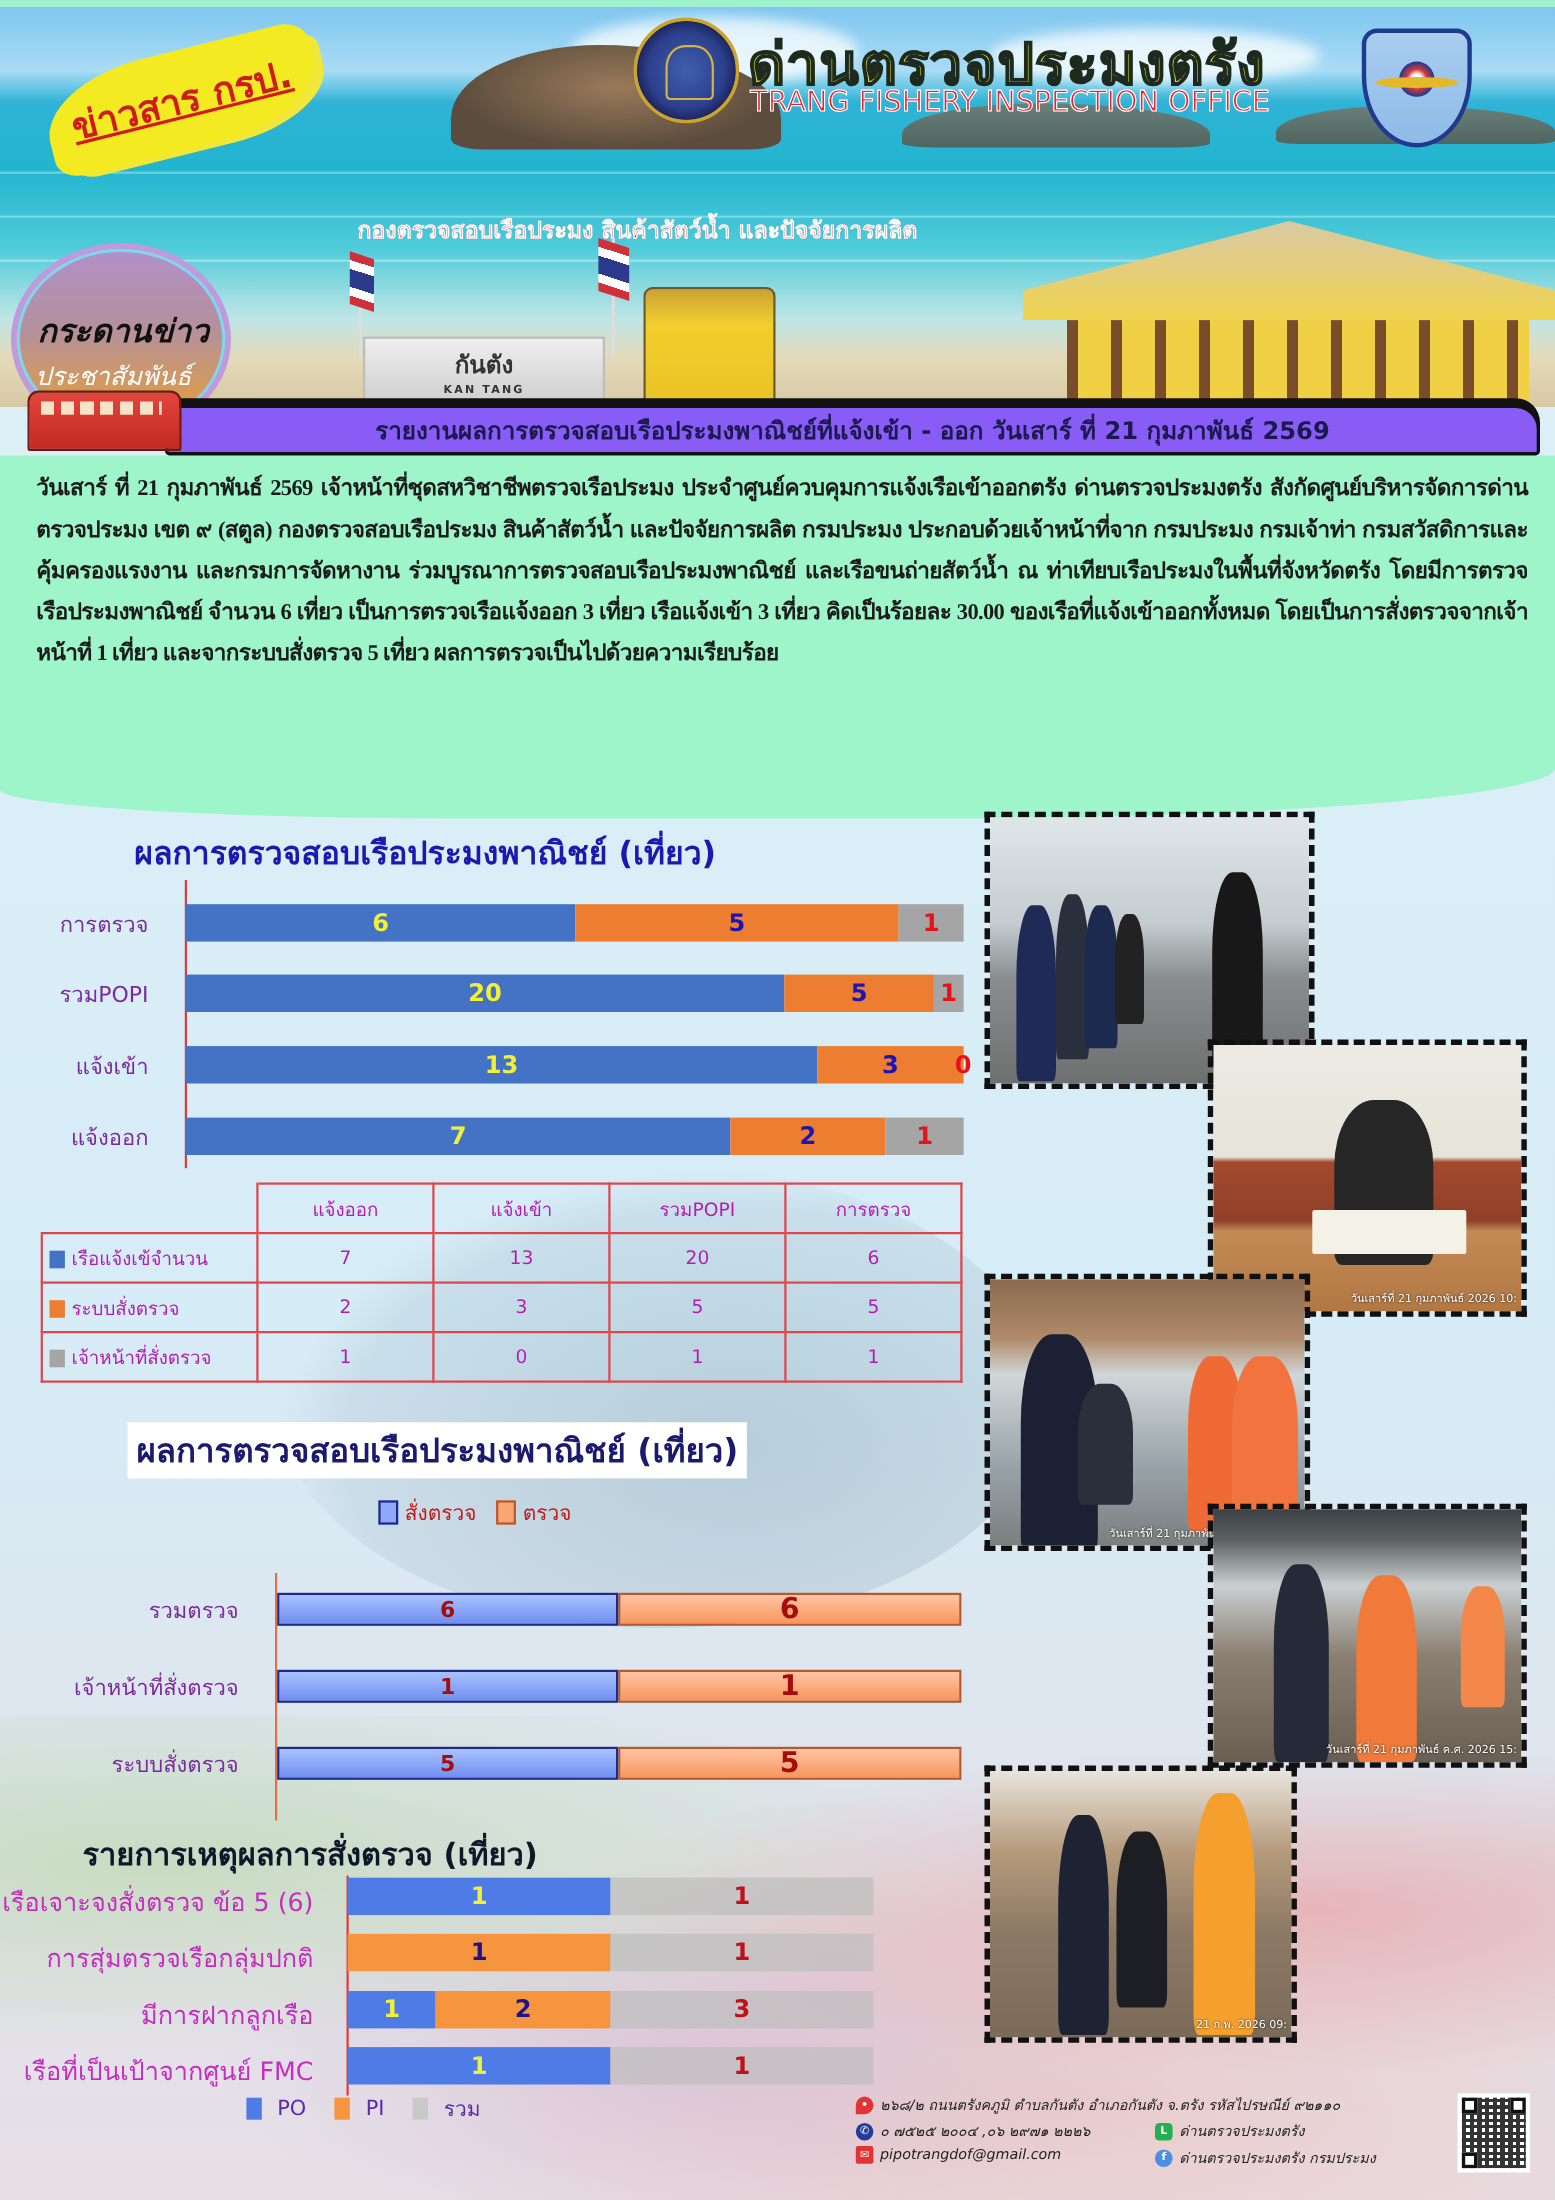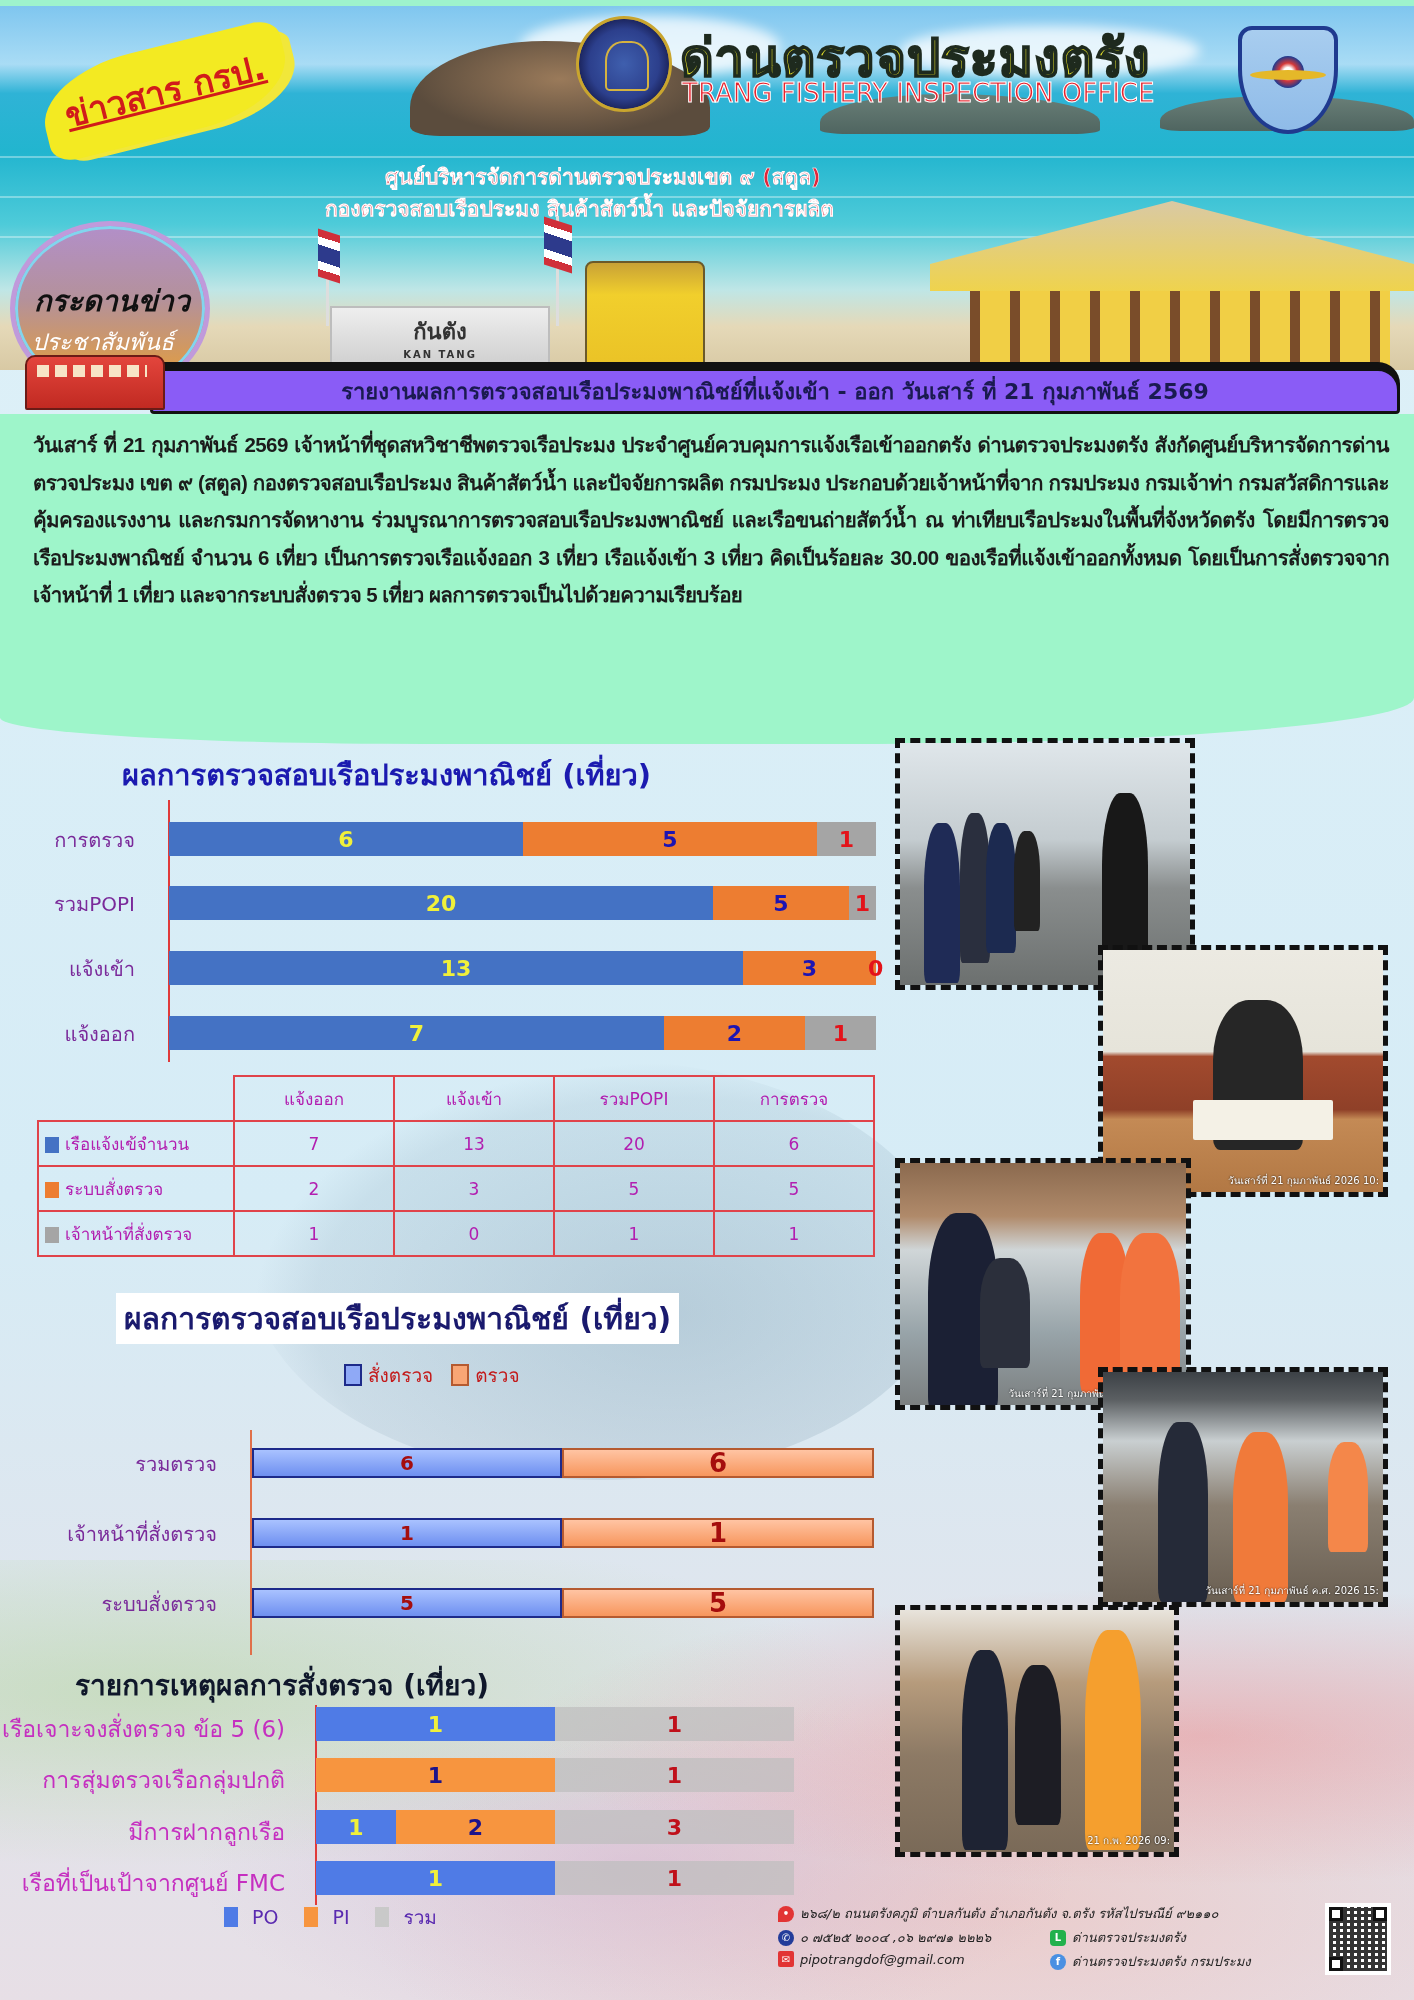--- a/index.html
+++ b/index.html
@@ -129,21 +129,21 @@
   }
   
   .green-band {
     position: absolute; left: 0; top: 414px; width: 1414px; height: 330px;
     background: #9ef5ca;
     border-radius: 0 0 40% 30% / 0 0 14% 8%;
   }
   .paragraph {
     position: absolute; left: 33px; top: 426px; width: 1356px;
     font-size: 20.5px; line-height: 37.5px; color: #1b1b1b; font-weight: bold;
-    text-align: justify; font-family: Liberation Sans, sans-serif;
+    text-align: justify; font-family: Liberation Serif, serif;
     letter-spacing: -0.6px;
   }
   
   .whale {
     position: absolute; left: 250px; top: 1060px; width: 700px; height: 420px;
     background: radial-gradient(ellipse at 60% 60%, rgba(120,150,170,0.35), rgba(120,150,170,0.15) 60%, transparent 70%);
     border-radius: 50%;
   }
   .coral {
     position: absolute; left: 0; top: 1560px; width: 1414px; height: 440px;
@@ -253,21 +253,20 @@
 
   <div class="tag-badge">
     <span>ข่าวสาร กรป.</span>
   </div>
 
   <div class="logo-left"></div>
   <div class="title-th">ด่านตรวจประมงตรัง</div>
   <div class="title-en">TRANG FISHERY INSPECTION OFFICE</div>
   <div class="logo-right"></div>
 
-  <div class="sub1">ศูนย์บริหารจัดการด่านตรวจประมงเขต ๙ (สตูล)</div>
   <div class="sub2">กองตรวจสอบเรือประมง สินค้าสัตว์น้ำ และปัจจัยการผลิต</div>
 
   <div class="pole" style="left:326px;top:230px;height:90px;"></div>
   <div class="flag rot" style="left:318px;top:226px;"></div>
   <div class="pole" style="left:556px;top:210px;height:110px;"></div>
   <div class="flag rot" style="left:544px;top:215px;width:28px;"></div>
 
   <div class="station-sign">
     <span class="th">กันตัง</span>
     <span class="en">KAN  TANG</span>

